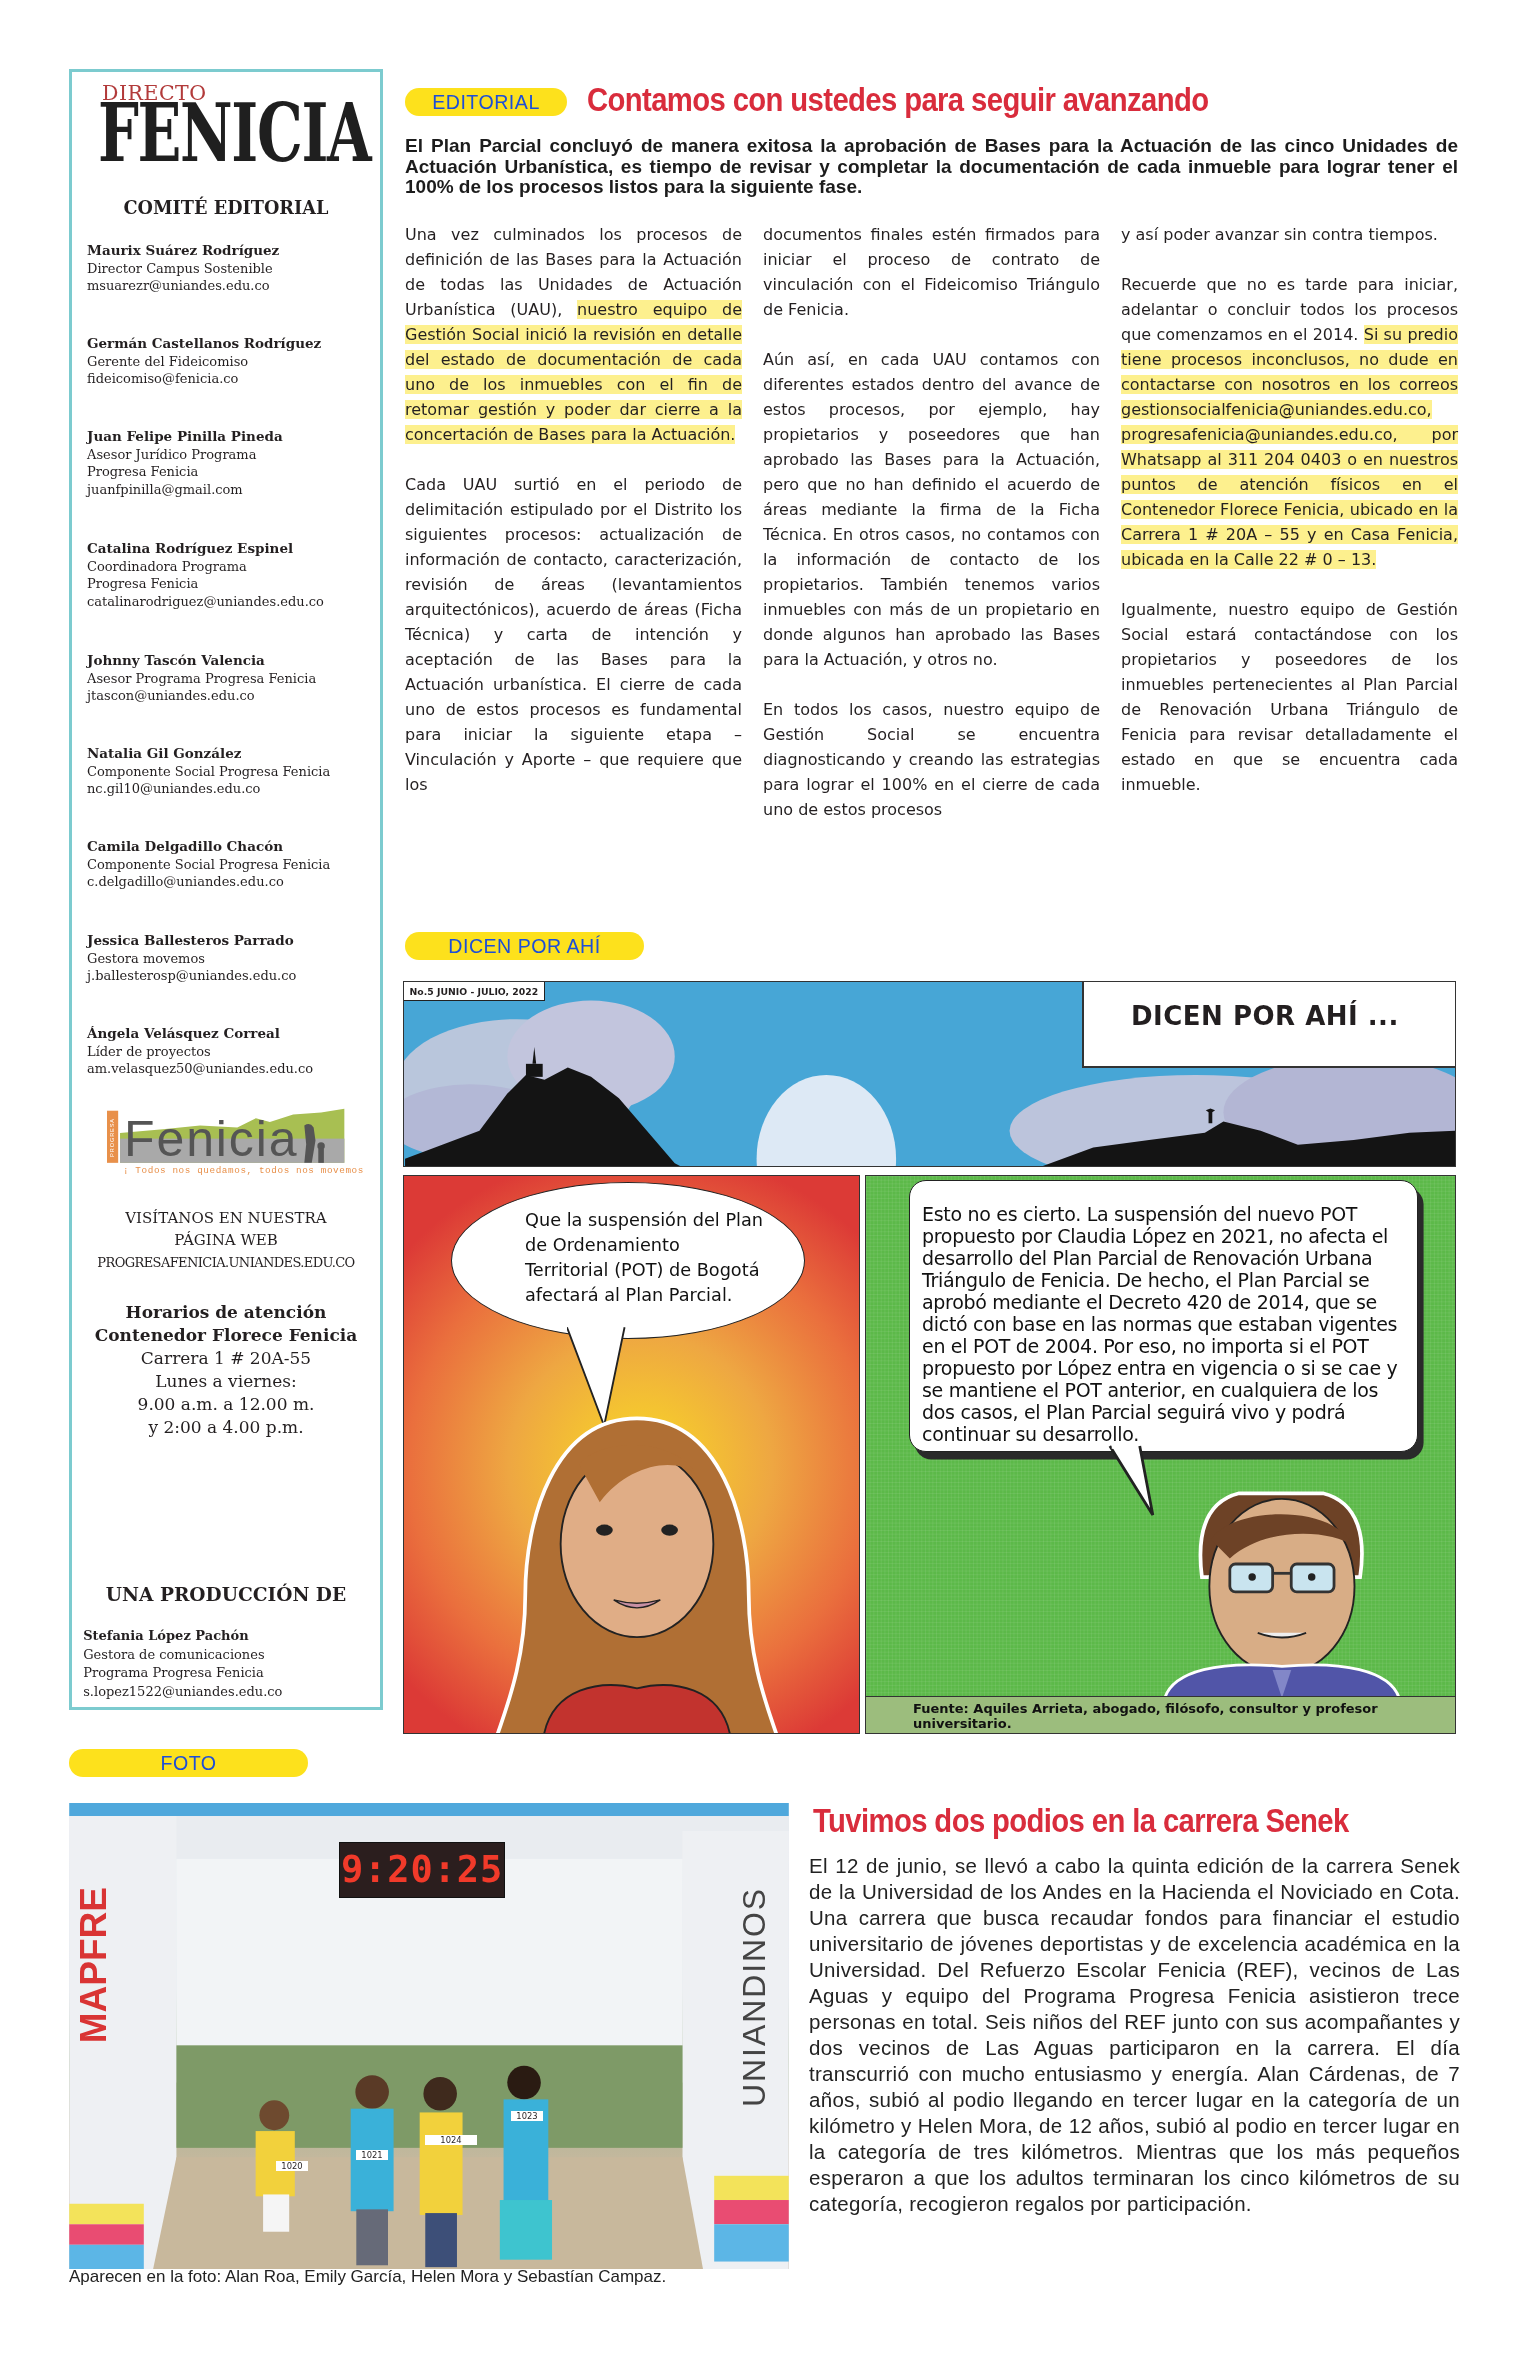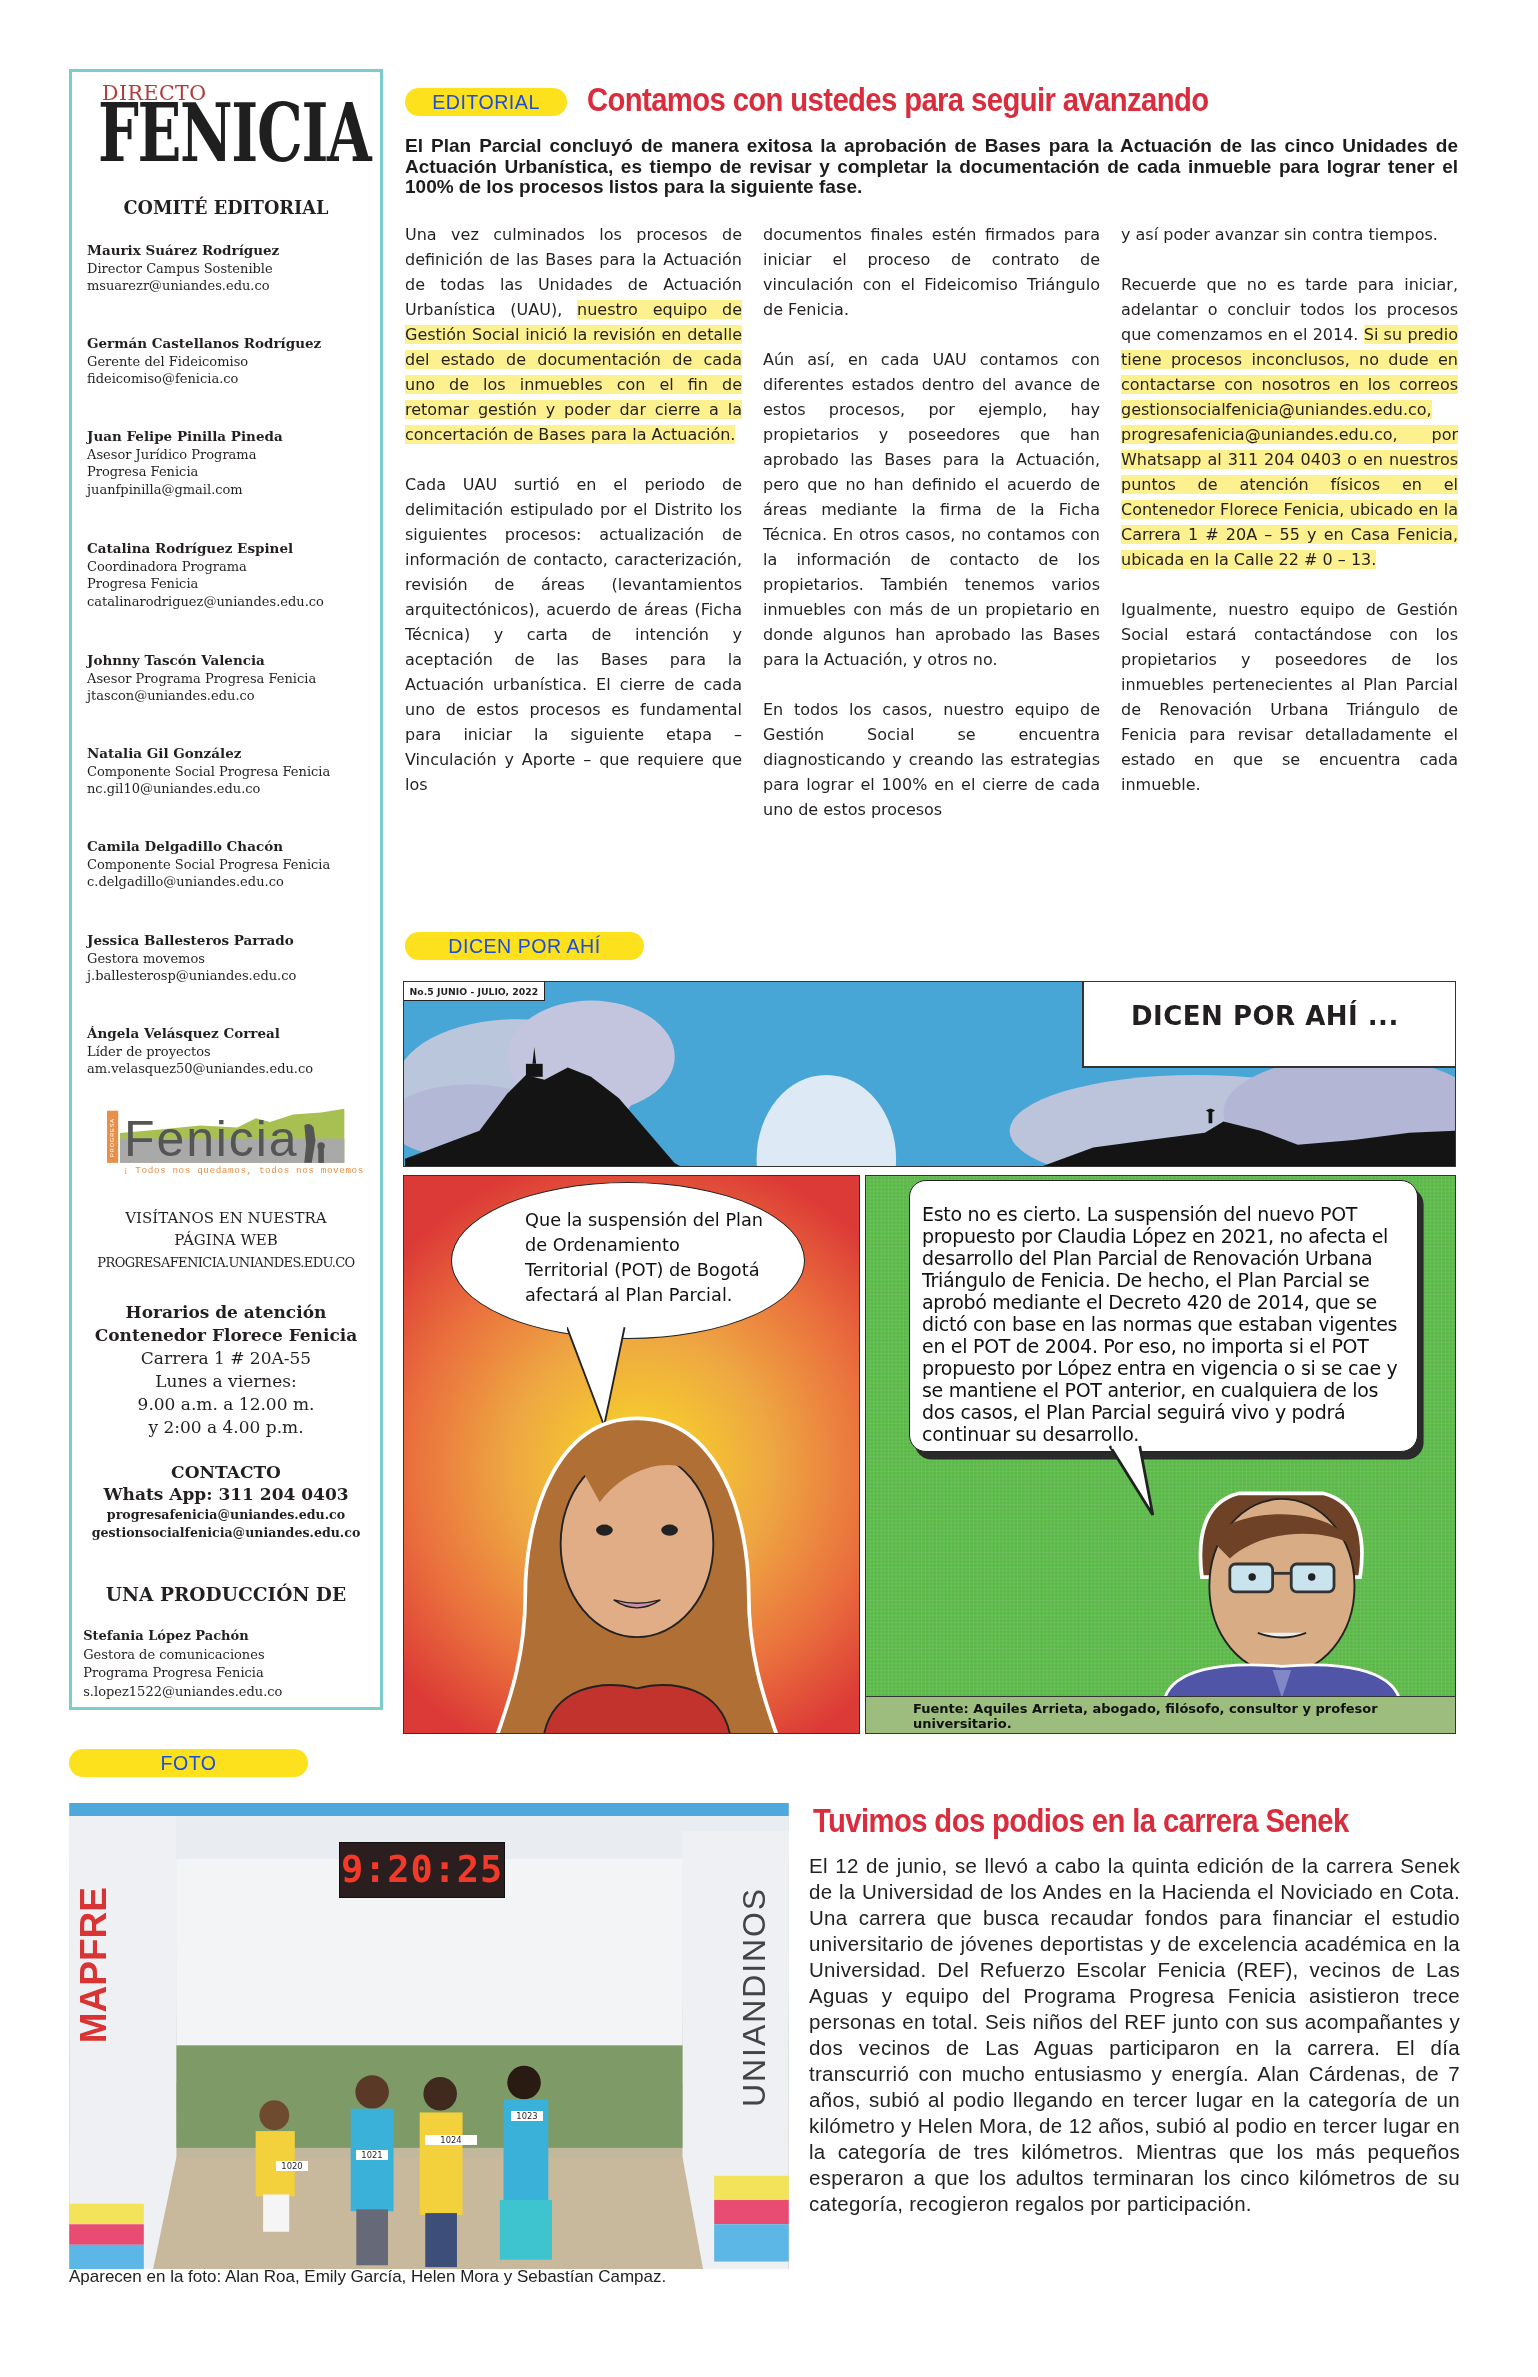--- a/index.html
+++ b/index.html
@@ -134,26 +134,20 @@
 
   <div id="hours" class="abs">
     <div class="b">Horarios de atención</div>
     <div class="b">Contenedor Florece Fenicia</div>
     <div>Carrera 1 # 20A-55</div>
     <div>Lunes a viernes:</div>
     <div>9.00 a.m. a 12.00 m.</div>
     <div>y 2:00 a 4.00 p.m.</div>
   </div>
 
-  <div id="contact" class="abs">
-    <div class="t">CONTACTO</div>
-    <div class="ph">Whats App: 311 204 0403</div>
-    <div class="em">progresafenicia@uniandes.edu.co</div>
-    <div class="em">gestionsocialfenicia@uniandes.edu.co</div>
-  </div>
 
   <div id="produccion" class="abs">UNA PRODUCCIÓN DE</div>
   <div id="producer" class="abs">
     <div class="mname">Stefania López Pachón</div>
     <div>Gestora de comunicaciones</div>
     <div>Programa Progresa Fenicia</div>
     <div>s.lopez1522@uniandes.edu.co</div>
   </div>
 </div>
 

